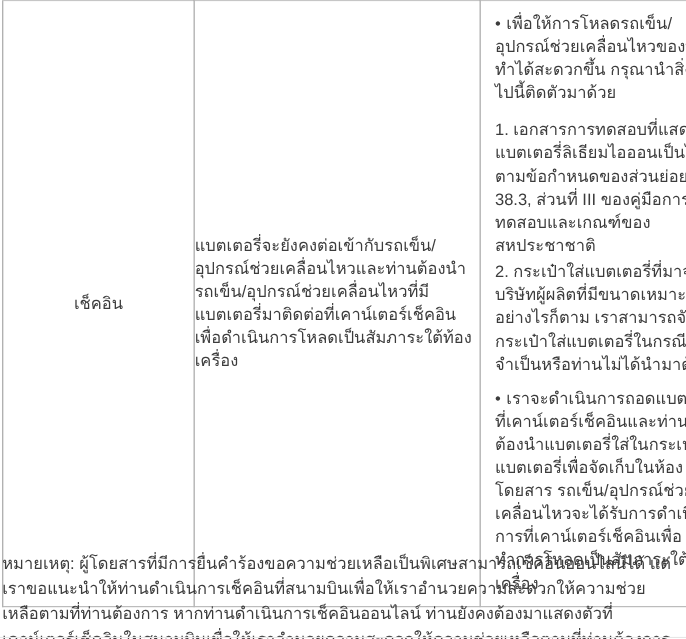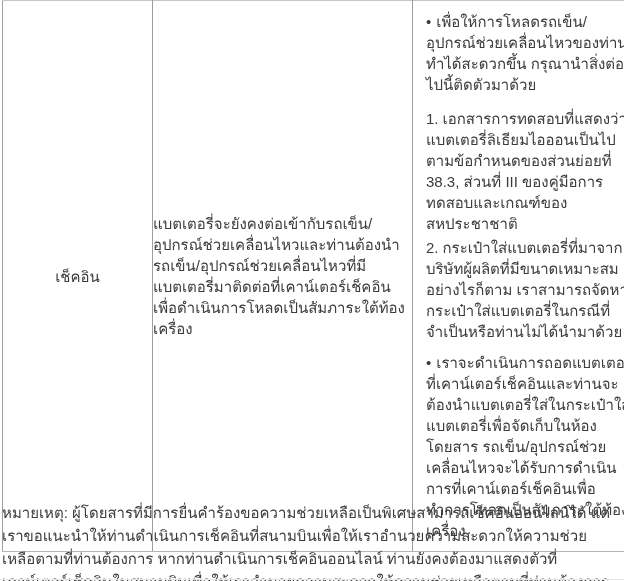--- a/index.html
+++ b/index.html
@@ -30,21 +30,21 @@
   table.info-table td {
     border: 1px solid #9e9e9e;
     border-top-color: #c6c6c6;
     border-bottom-color: #b5b5b5;
     background: #ffffff;
   }
   td.cell-label {
     width: 141px;
     text-align: center;
     vertical-align: middle;
-    padding: 4px;
+    padding: 16px;
     margin-left: 20px;
   }
   td.cell-desc {
     width: 259px;
     vertical-align: middle;
     padding: 8px 0;
     text-align: left;
   }
   td.cell-details {
     width: 210px;

